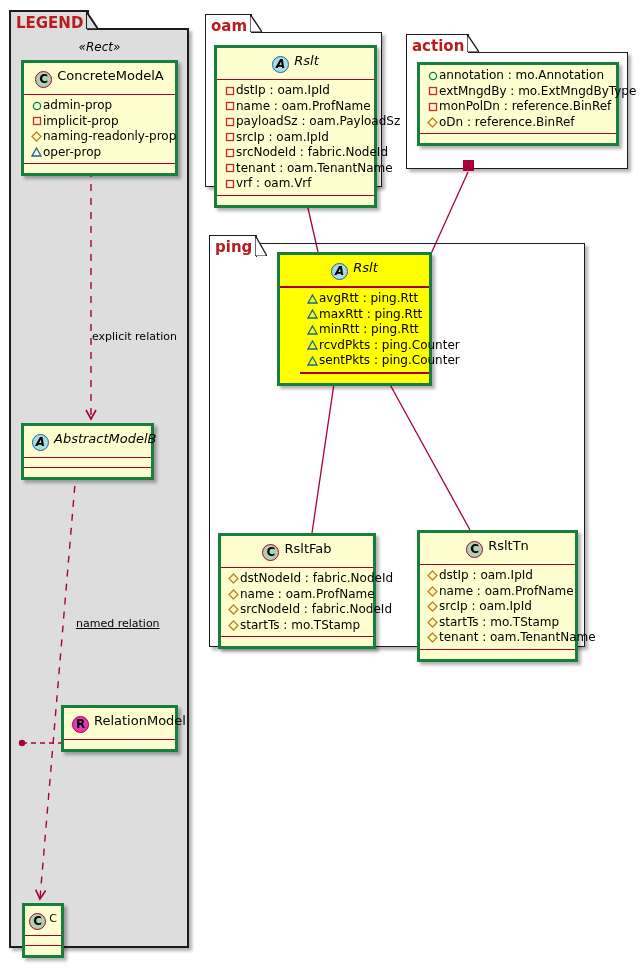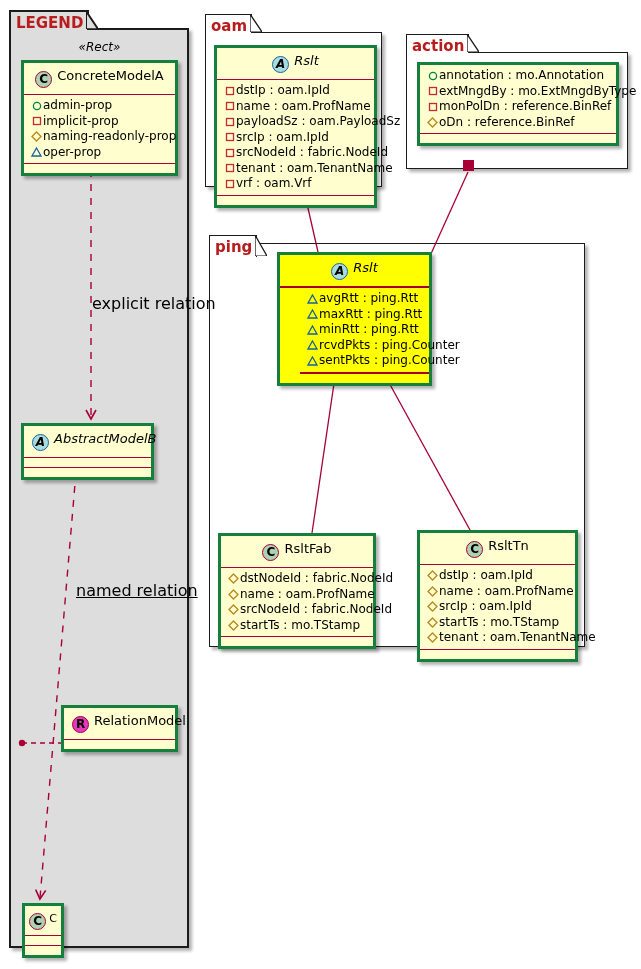--- a/index.html
+++ b/index.html
@@ -161,24 +161,25 @@
   #cls-relation  { left: 61px;  top: 705px; width: 117px; }
   #cls-c         { left: 22px;  top: 903px; width: 42px;  }
   #cls-oamrslt   { left: 214px; top: 45px;  width: 163px; }
   #cls-lsubj     { left: 417px; top: 62px;  width: 202px; }
   #cls-pingrslt  { left: 277px; top: 252px; width: 155px; }
   #cls-rsltfab   { left: 218px; top: 533px; width: 158px; }
   #cls-rslttn    { left: 417px; top: 530px; width: 161px; }
 
   .rel-label {
     position: absolute;
-    font-size: 16px;
+    font-size: 11px;
     color: #000;
     white-space: nowrap;
     z-index: 6;
+    margin-top: 36px;
   }
   #lbl-explicit { left: 92px; top: 294px; }
   #lbl-named    { left: 76px; top: 581px; text-decoration: underline; }
 
   #edges { position: absolute; left: 0; top: 0; width: 641px; height: 969px; z-index: 4; pointer-events: none; }
 </style>
 </head>
 <body>
 
 <div id="canvas">

